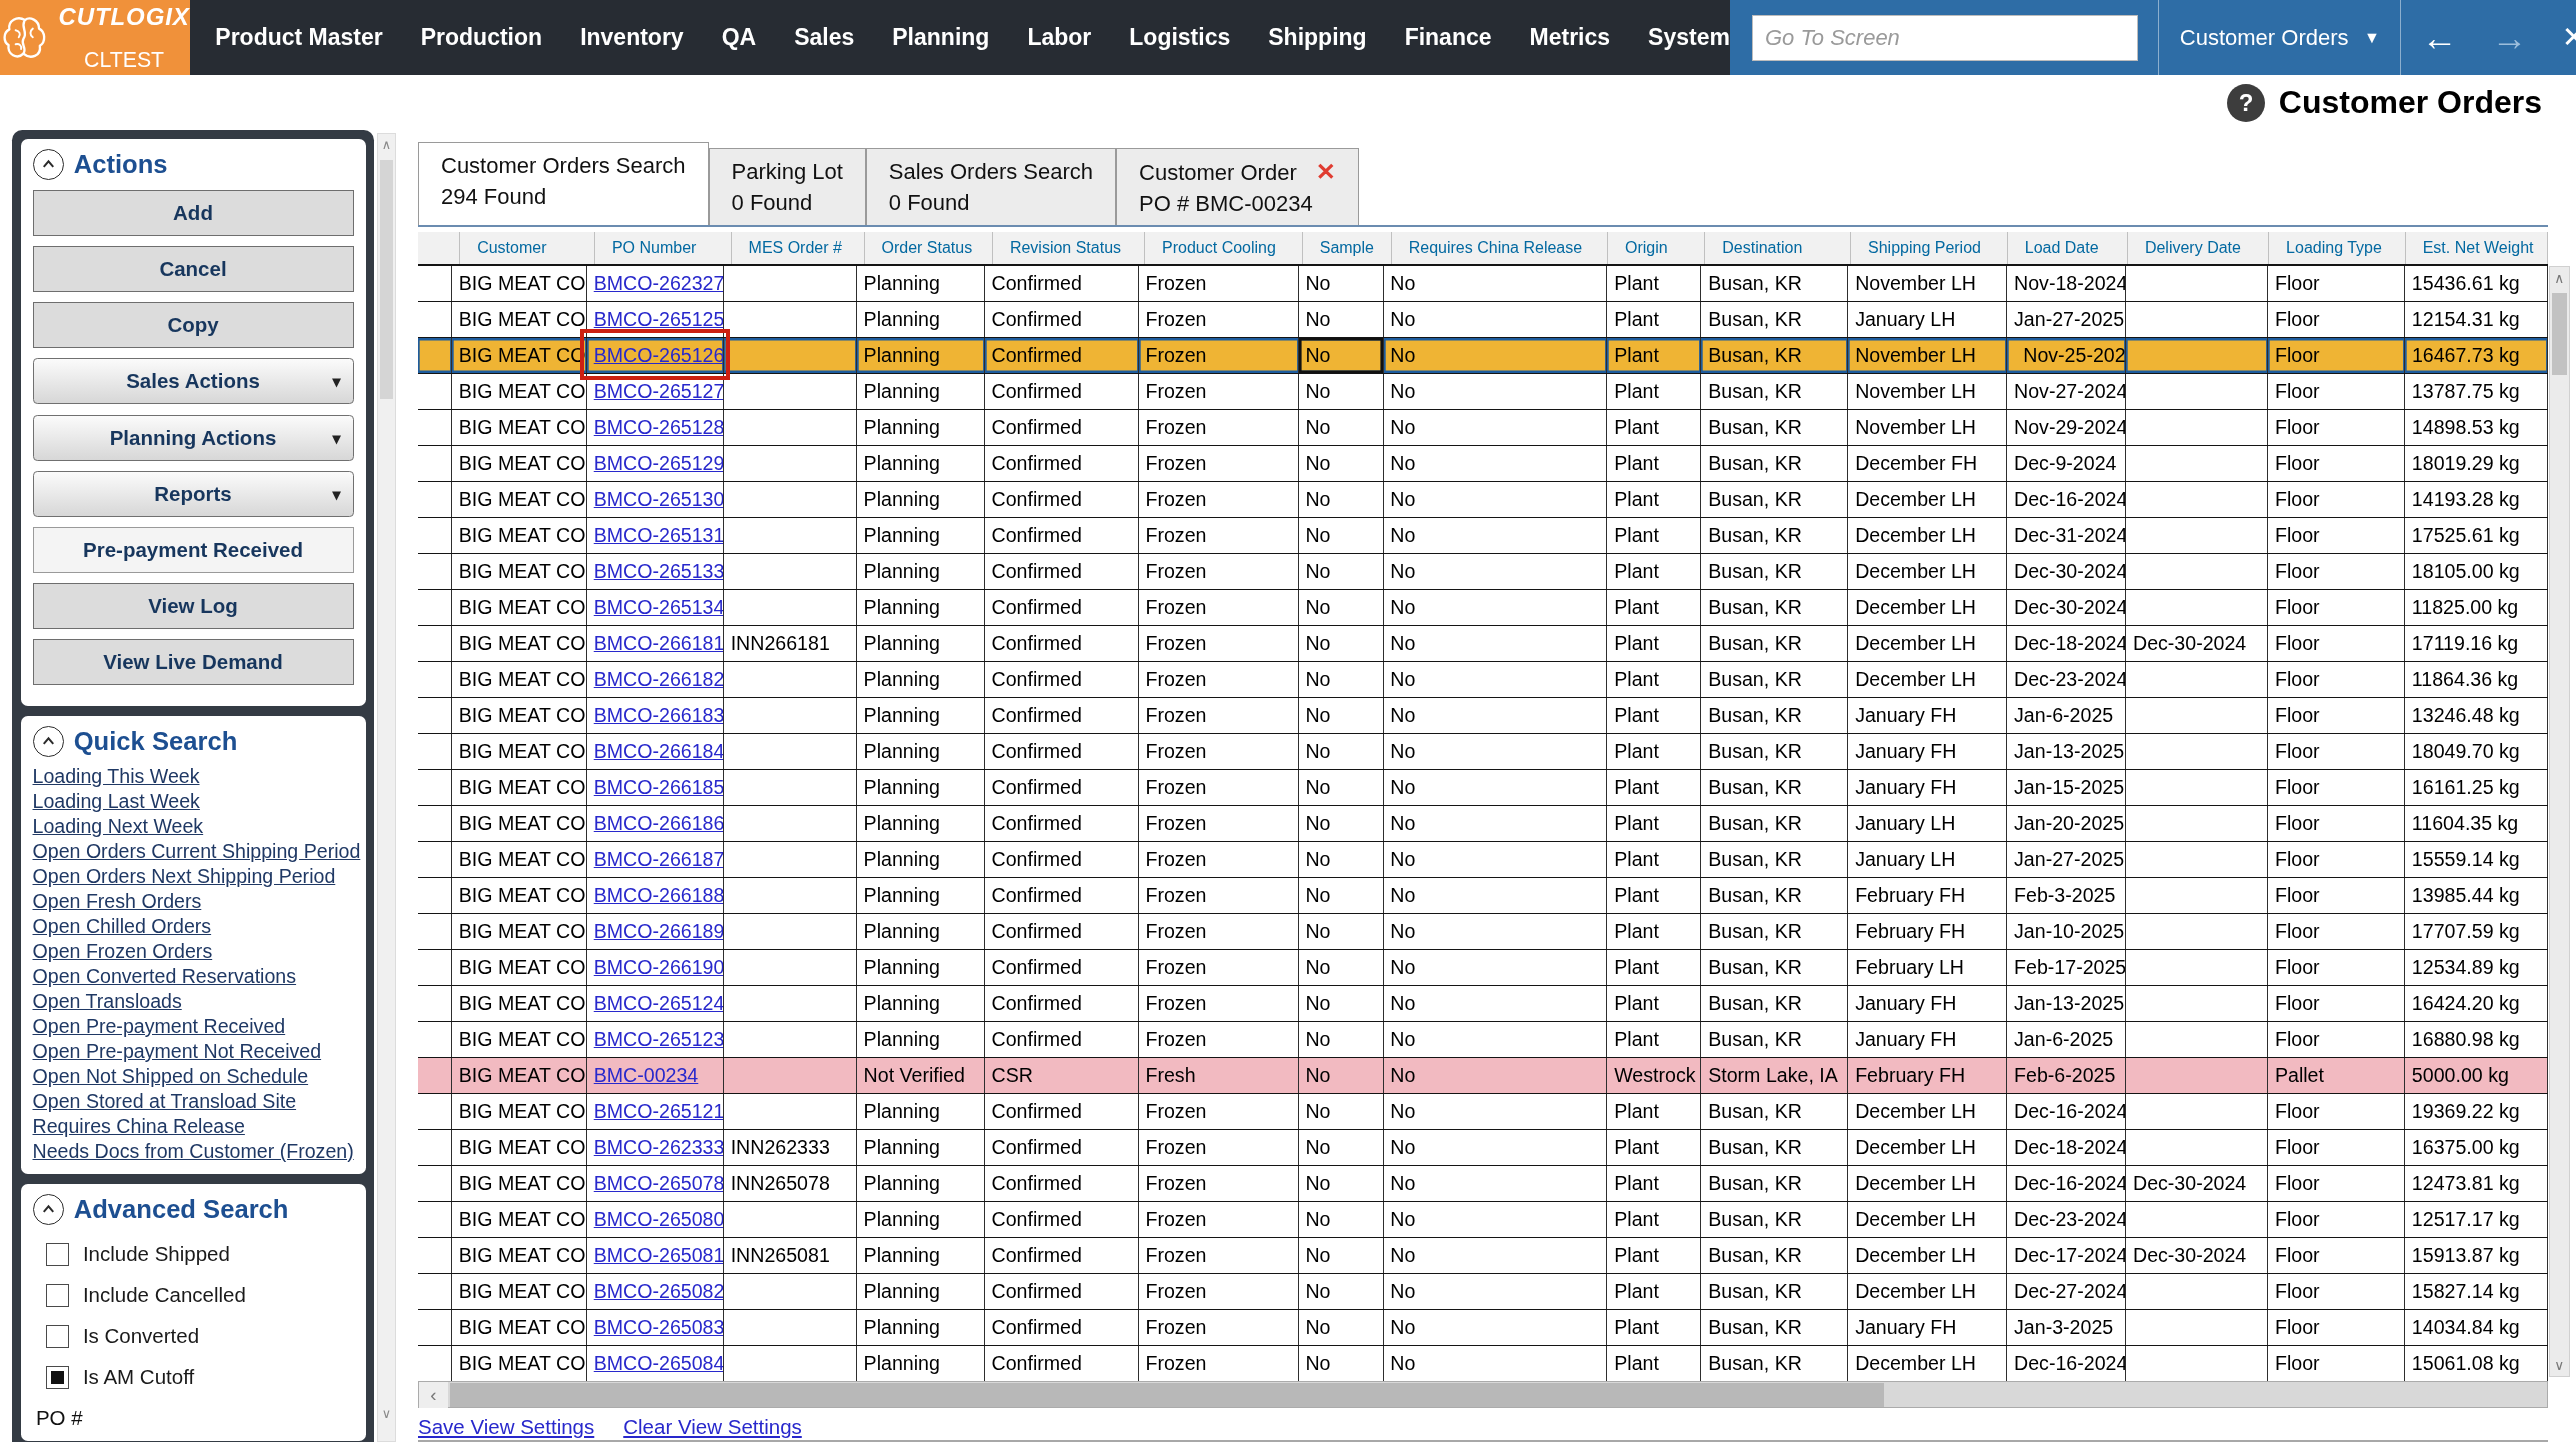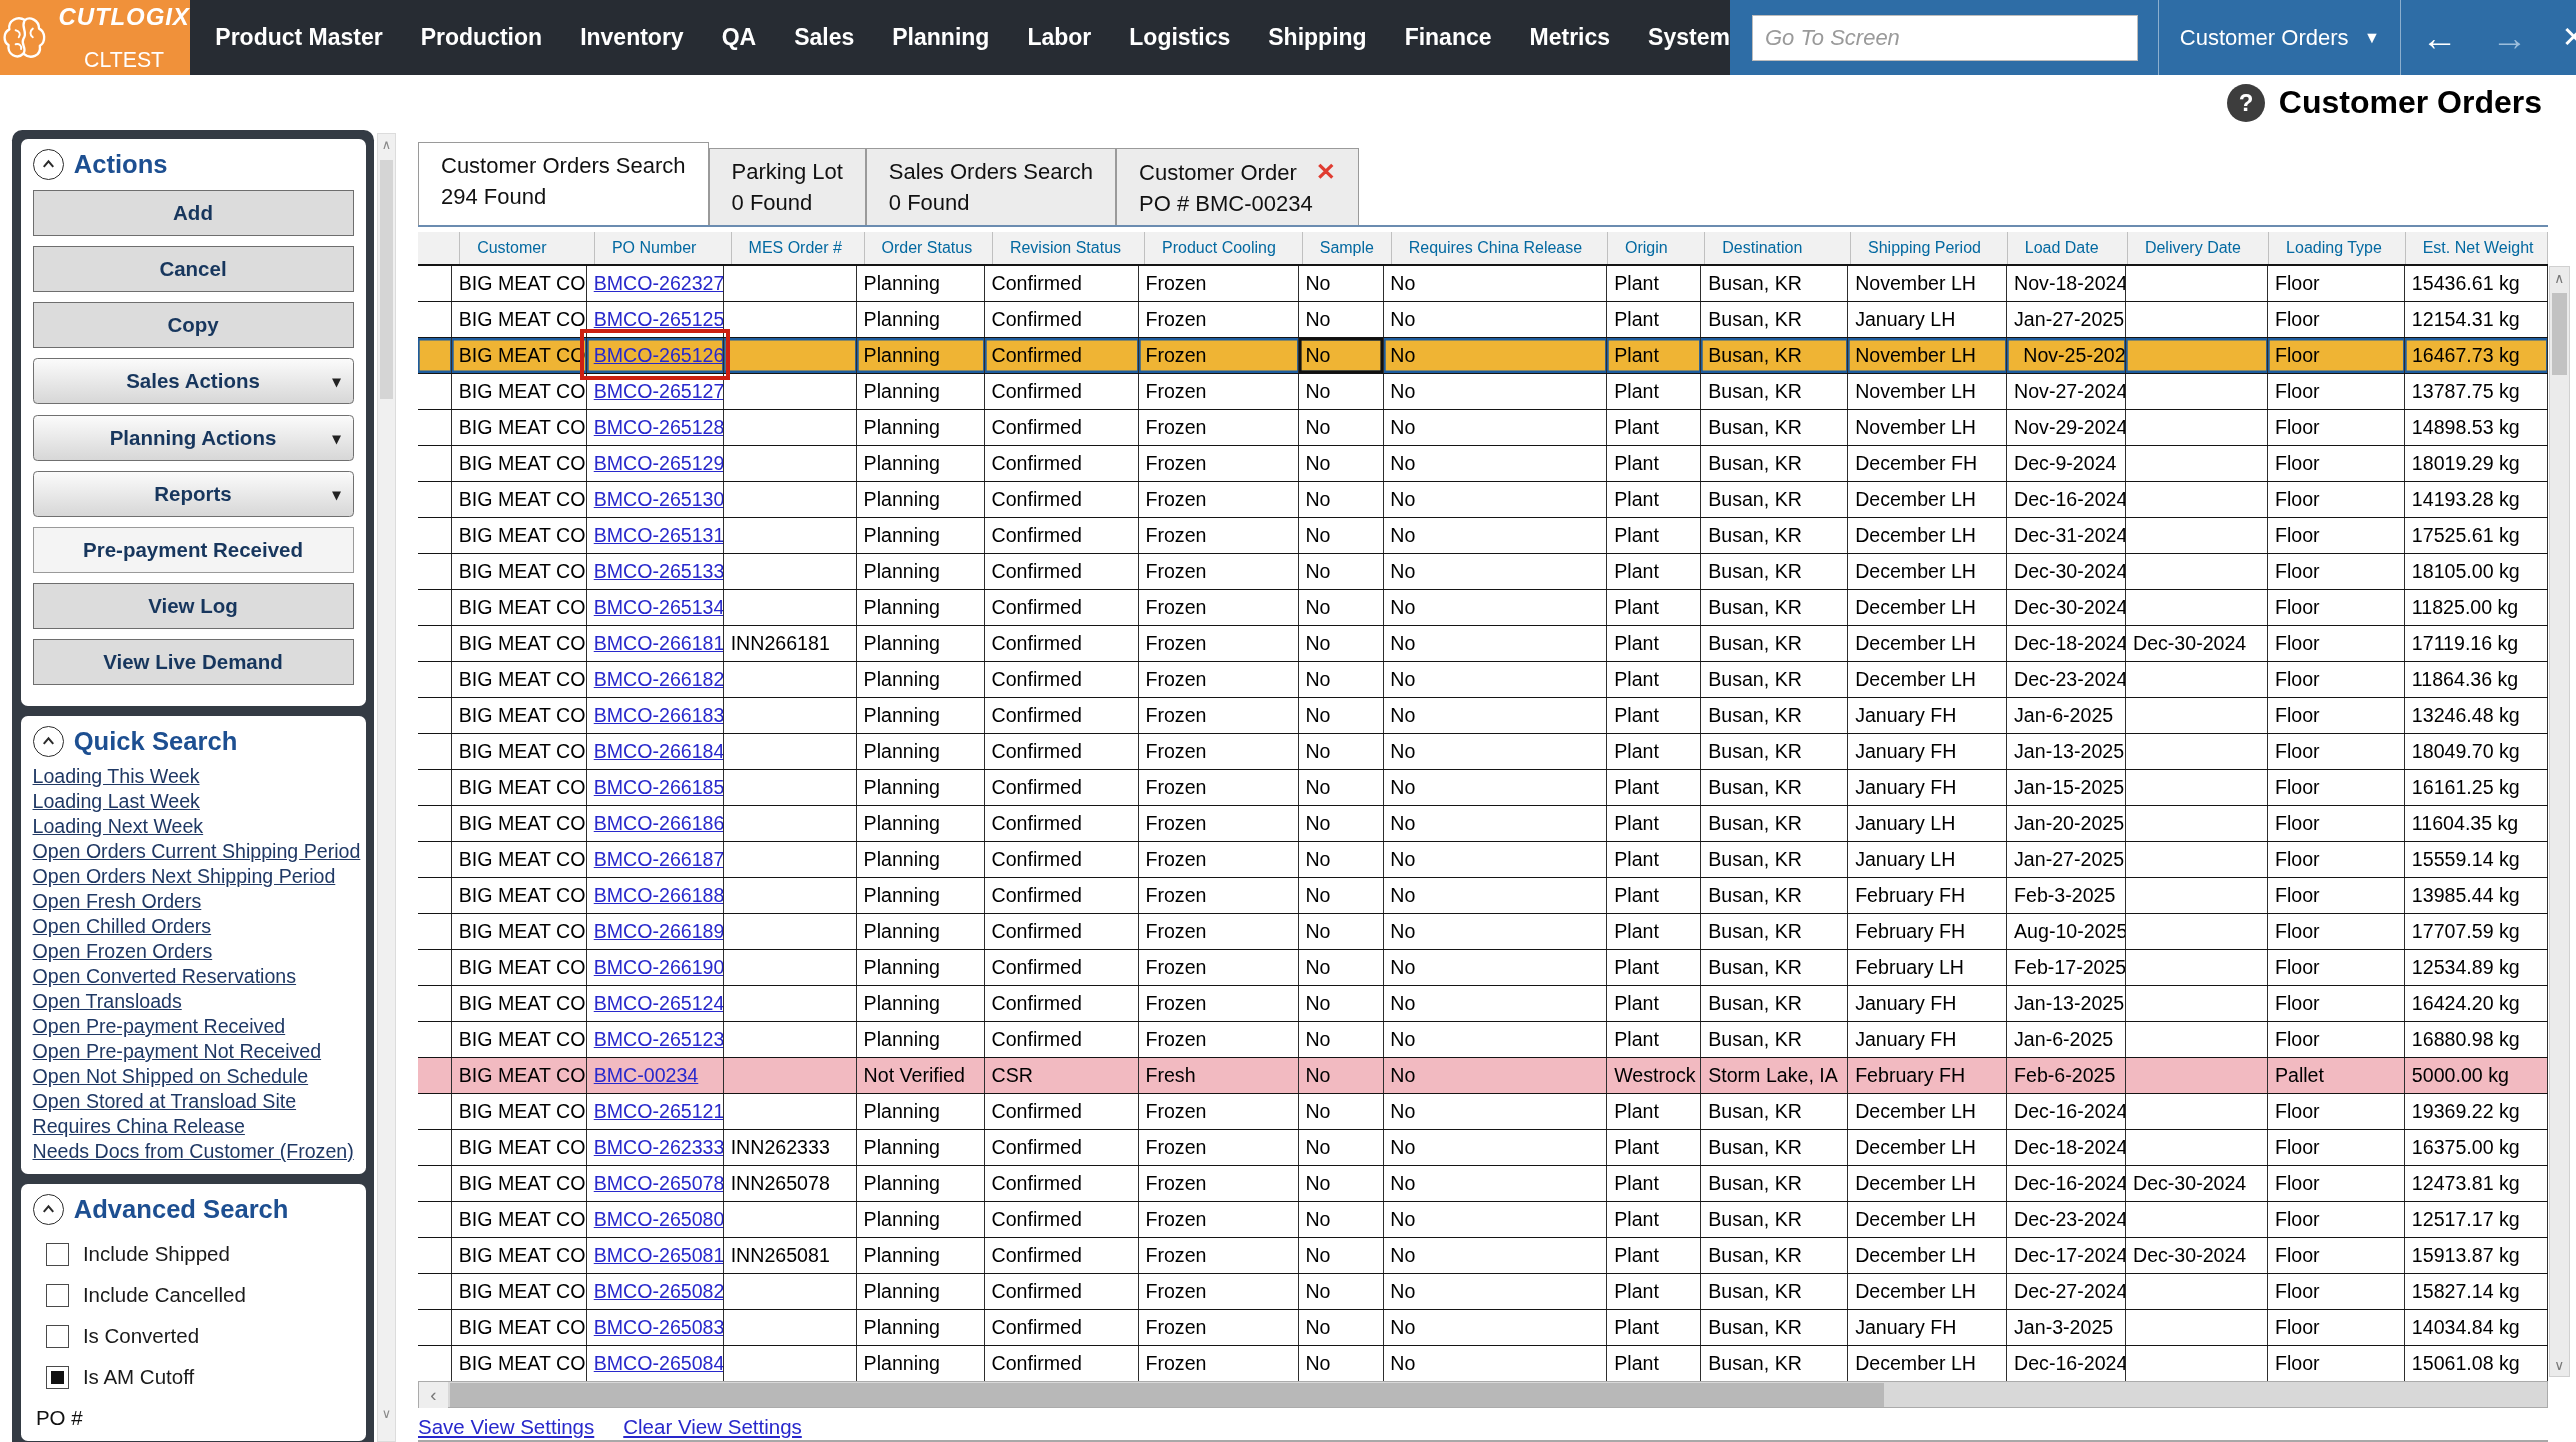--- a/index.html
+++ b/index.html
@@ -652,21 +652,21 @@
       </div>
       <div class="cell" style="width: 133px;"></div>
       <div class="cell" style="width: 128px;">Planning</div>
       <div class="cell" style="width: 154px;">Confirmed</div>
       <div class="cell" style="width: 160px;">Frozen</div>
       <div class="cell" style="width: 85px;">No</div>
       <div class="cell" style="width: 224px;">No</div>
       <div class="cell" style="width: 94px;">Plant</div>
       <div class="cell" style="width: 147px;">Busan, KR</div>
       <div class="cell" style="width: 159px;">February FH</div>
-      <div class="cell" style="width: 119px;">Aug-10-2025</div>
+      <div class="cell" style="width: 119px;">Jan-10-2025</div>
       <div class="cell" style="width: 142px;"></div>
       <div class="cell" style="width: 137px;">Floor</div>
       <div class="cell" style="width: 143px;">17707.59 kg</div>
     </div>
     <div class="row">
       <div class="cell" style="width: 34px;"></div>
       <div class="cell" style="width: 135px;">BIG MEAT CO</div>
       <div class="cell" style="width: 137px;">
         <a>BMCO-266190</a>
       </div>

